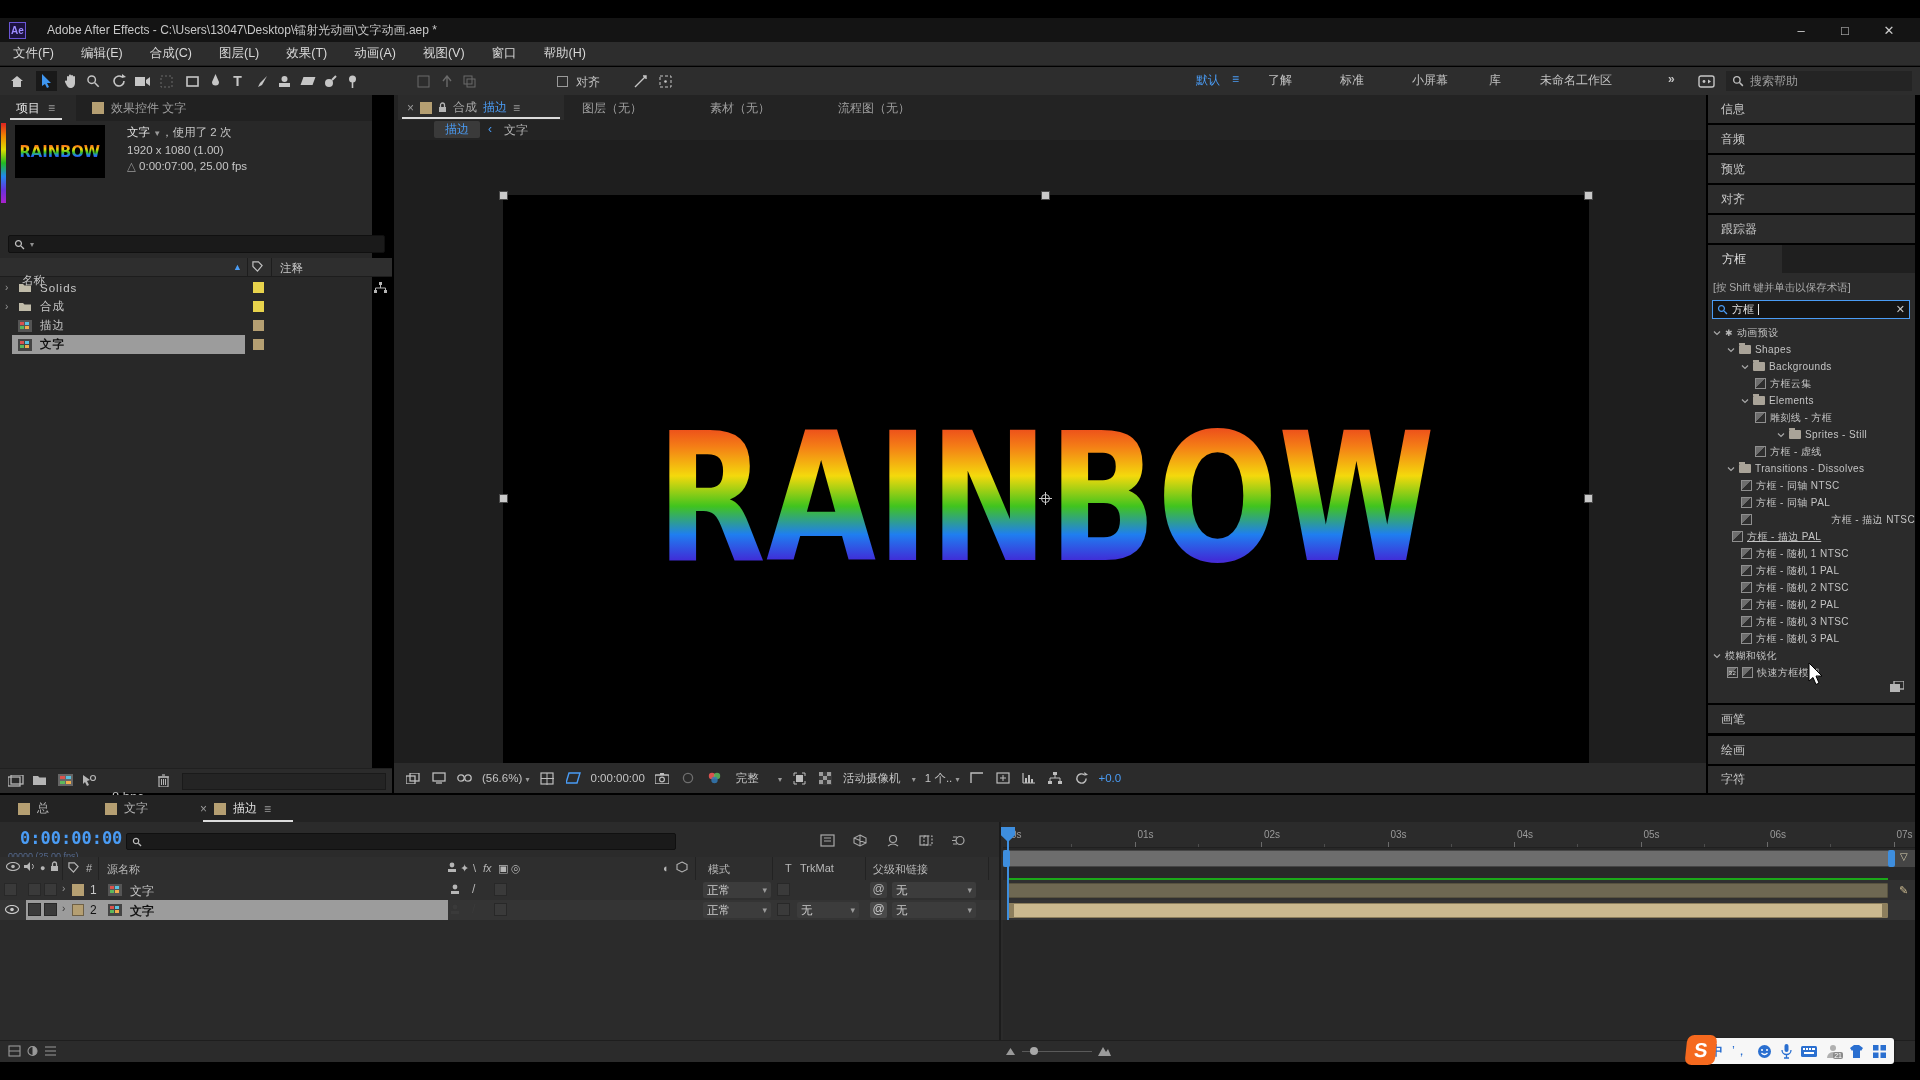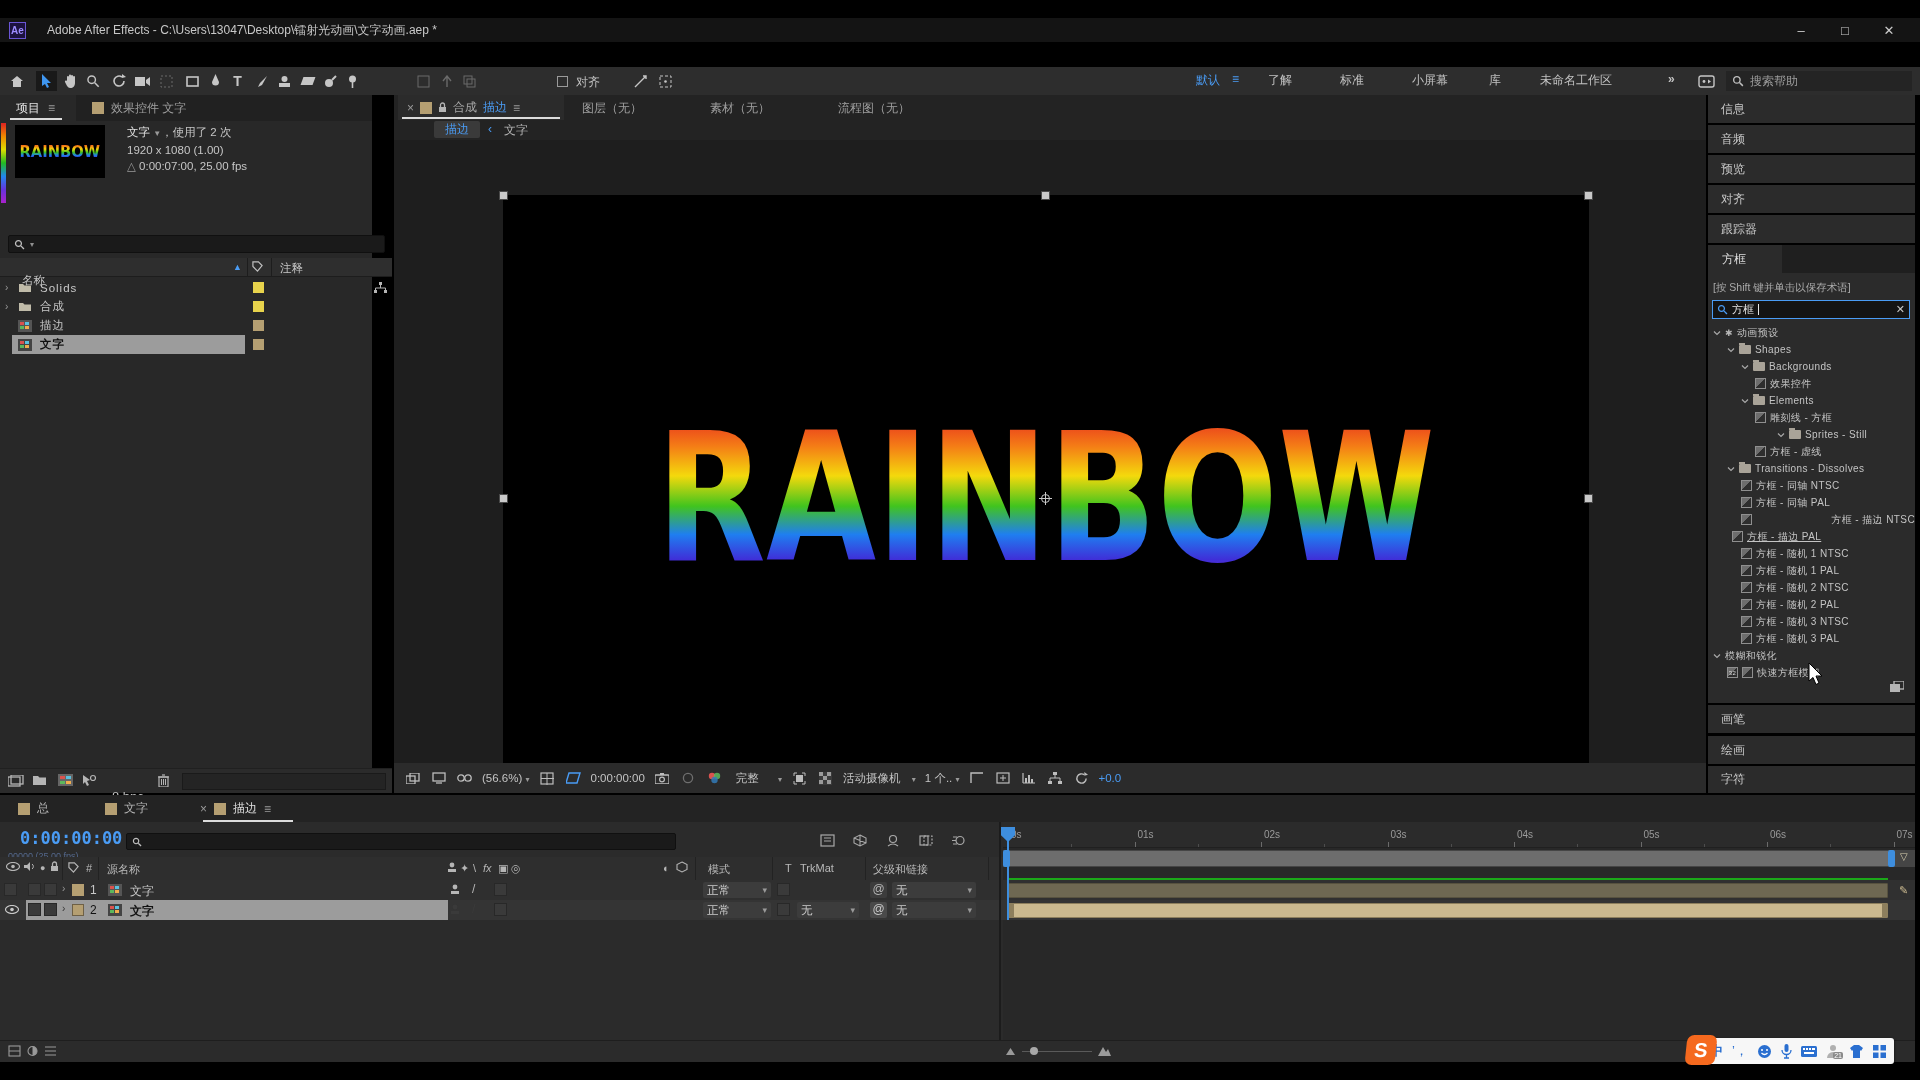--- a/index.html
+++ b/index.html
@@ -116,20 +116,31 @@
   <div id="titlebar">
     <div class="ae-logo">Ae</div>
     <div id="title-text">Adobe After Effects - C:\Users\13047\Desktop\镭射光动画\文字动画.aep *</div>
     <div class="win-controls">
       <div class="win-btn">–</div>
       <div class="win-btn">□</div>
       <div class="win-btn">✕</div>
     </div>
   </div>
 
+  <div id="menubar">
+    <span>文件(F)</span>
+    <span>编辑(E)</span>
+    <span>合成(C)</span>
+    <span>图层(L)</span>
+    <span>效果(T)</span>
+    <span>动画(A)</span>
+    <span>视图(V)</span>
+    <span>窗口</span>
+    <span>帮助(H)</span>
+  </div>
 
   <div id="toolbar">
     <div class="tool" style="left:6px">
       <svg width="14" height="13" viewBox="0 0 14 13">
           <path d="M7 1 L13 6 H11 V12 H3 V6 H1 Z" fill="currentColor"></path>
         </svg>
       </div>
     <div class="tool sel" style="left:36px">
       <svg width="11" height="14" viewBox="0 0 11 14">
           <path d="M1 0 L10 9 L6 9 L8 13 L6 14 L4 10 L1 12 Z" fill="currentColor"></path>
@@ -628,21 +639,21 @@
           <span class="tchev">
             <svg width="8" height="8" viewBox="0 0 8 8">
               <path d="M1 2.5 L4 5.5 L7 2.5" fill="none" stroke="currentColor" stroke-width="1.2"></path>
             </svg>
           </span>
           <span class="tfold"></span>
           <span class="tlabel">Backgrounds</span>
         </div>
         <div class="trow" style="padding-left: 47px;">
           <span class="tpre"></span>
-          <span class="tlabel">效果控件</span>
+          <span class="tlabel">方框云集</span>
         </div>
         <div class="trow" style="padding-left: 33px;">
           <span class="tchev">
             <svg width="8" height="8" viewBox="0 0 8 8">
               <path d="M1 2.5 L4 5.5 L7 2.5" fill="none" stroke="currentColor" stroke-width="1.2"></path>
             </svg>
           </span>
           <span class="tfold"></span>
           <span class="tlabel">Elements</span>
         </div>

